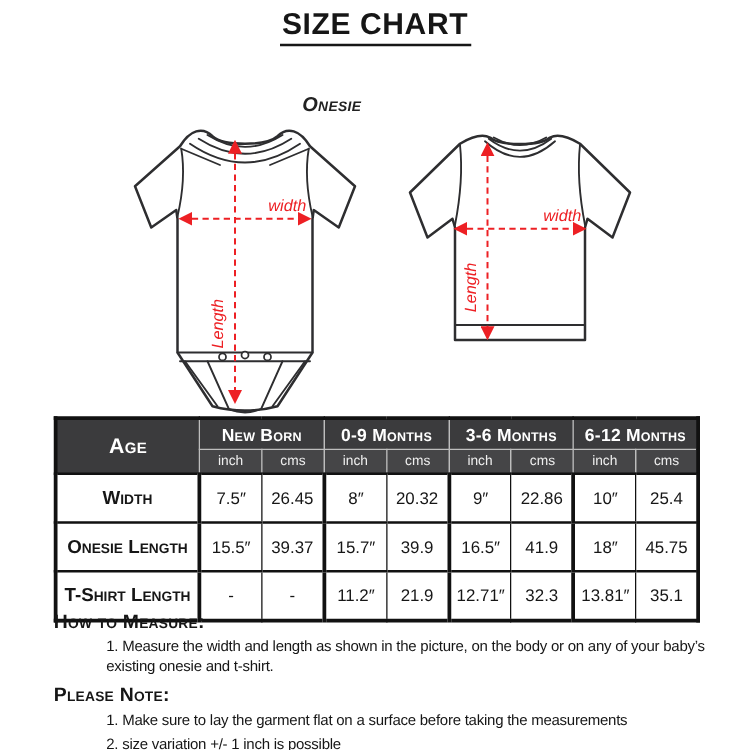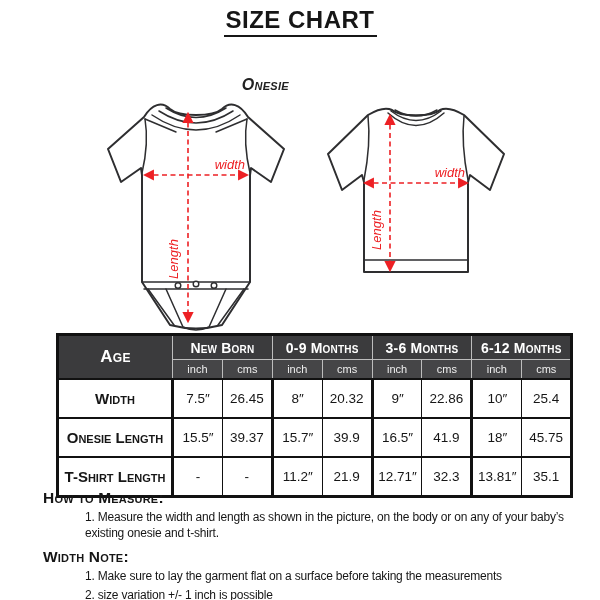--- a/index.html
+++ b/index.html
@@ -19,21 +19,21 @@
   .fig-onesie figcaption{margin-bottom:7px;}
   .fig-tshirt figcaption{margin-bottom:5px;}
   svg{display:block;}
   .outline{fill:#ffffff;stroke:#2e2e30;stroke-width:2;stroke-linejoin:round;stroke-linecap:round;}
   .inner{fill:none;stroke:#2e2e30;stroke-width:1.5;stroke-linecap:round;}
   .snap{fill:#ffffff;stroke:#2e2e30;stroke-width:1.4;}
   .marrow{fill:none;stroke:#ed2024;stroke-width:1.6;stroke-dasharray:5 3.5;}
   .mlabel{fill:#ed2024;font-family:"Liberation Sans",sans-serif;font-size:13px;}
 
   
-  table.size-table{position:absolute;left:56px;top:333px;width:514px;border-collapse:collapse;
+  table.size-table{position:absolute;left:43px;top:333px;width:514px;border-collapse:collapse;
                    table-layout:fixed;background:#fff;border:3px solid #111;}
   .size-table th,.size-table td{padding:0;text-align:center;vertical-align:middle;}
   .size-table thead th{background:#3b3b3d;color:#ffffff;border:1px solid #bdbdbd;font-weight:600;}
   .size-table thead th.age{font-variant:small-caps;font-size:17px;letter-spacing:.3px;}
   .size-table thead th.group{font-variant:small-caps;font-size:14px;height:23px;letter-spacing:.2px;}
   .size-table thead th.sub{font-size:11px;font-weight:400;color:#efefef;height:18px;background:#454547;}
   .size-table tbody th{font-variant:small-caps;font-size:15px;font-weight:600;color:#161616;
                        border:2px solid #111;border-right:3px solid #111;height:37px;background:#fff;}
   .size-table tbody td{font-size:13.5px;color:#161616;border:1px solid #111;border-top:2px solid #111;height:37px;}
   .size-table tbody td.gs{border-left:3px solid #111;}
@@ -184,19 +184,19 @@
       </tr>
     </tbody>
   </table>
 
   <div class="notes">
     <section>
       <h2>How to Measure:</h2>
       <p>1. Measure the width and length as shown in the picture, on the body or on any of your baby’s existing onesie and t-shirt.</p>
     </section>
     <section class="sect2">
-      <h2>Width Note:</h2>
+      <h2>Please Note:</h2>
       <p>1. Make sure to lay the garment flat on a surface before taking the measurements</p>
       <p>2. size variation +/- 1 inch is possible</p>
     </section>
   </div>
 
 </div>
 
 </body></html>

